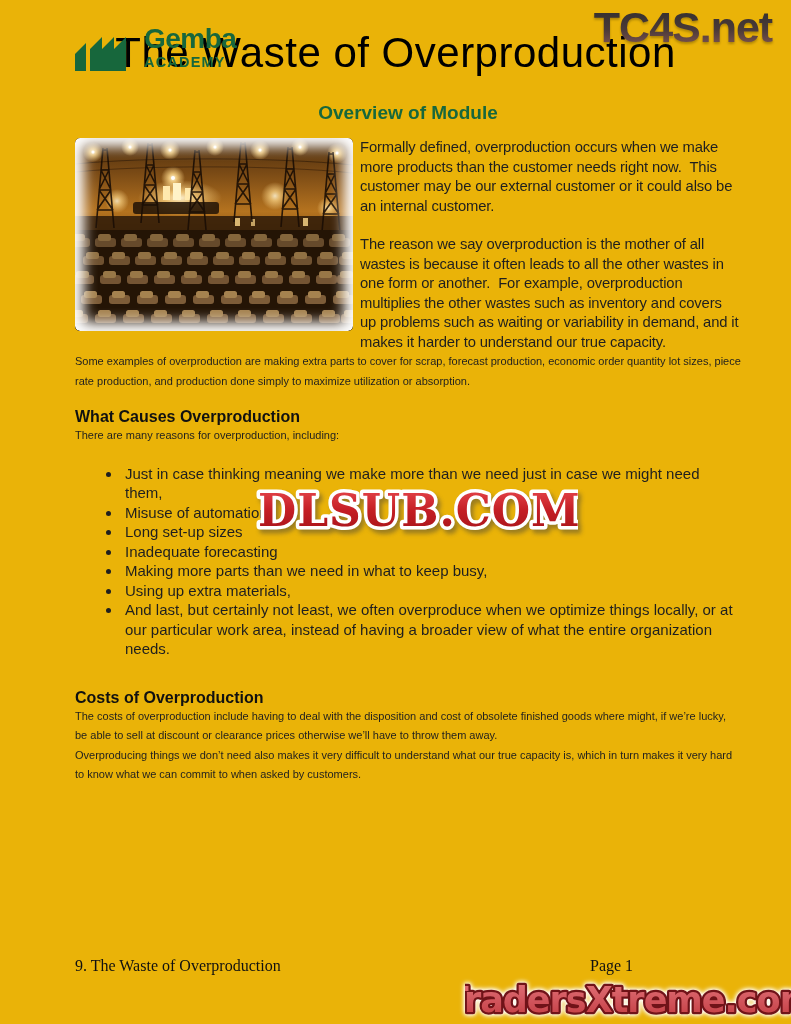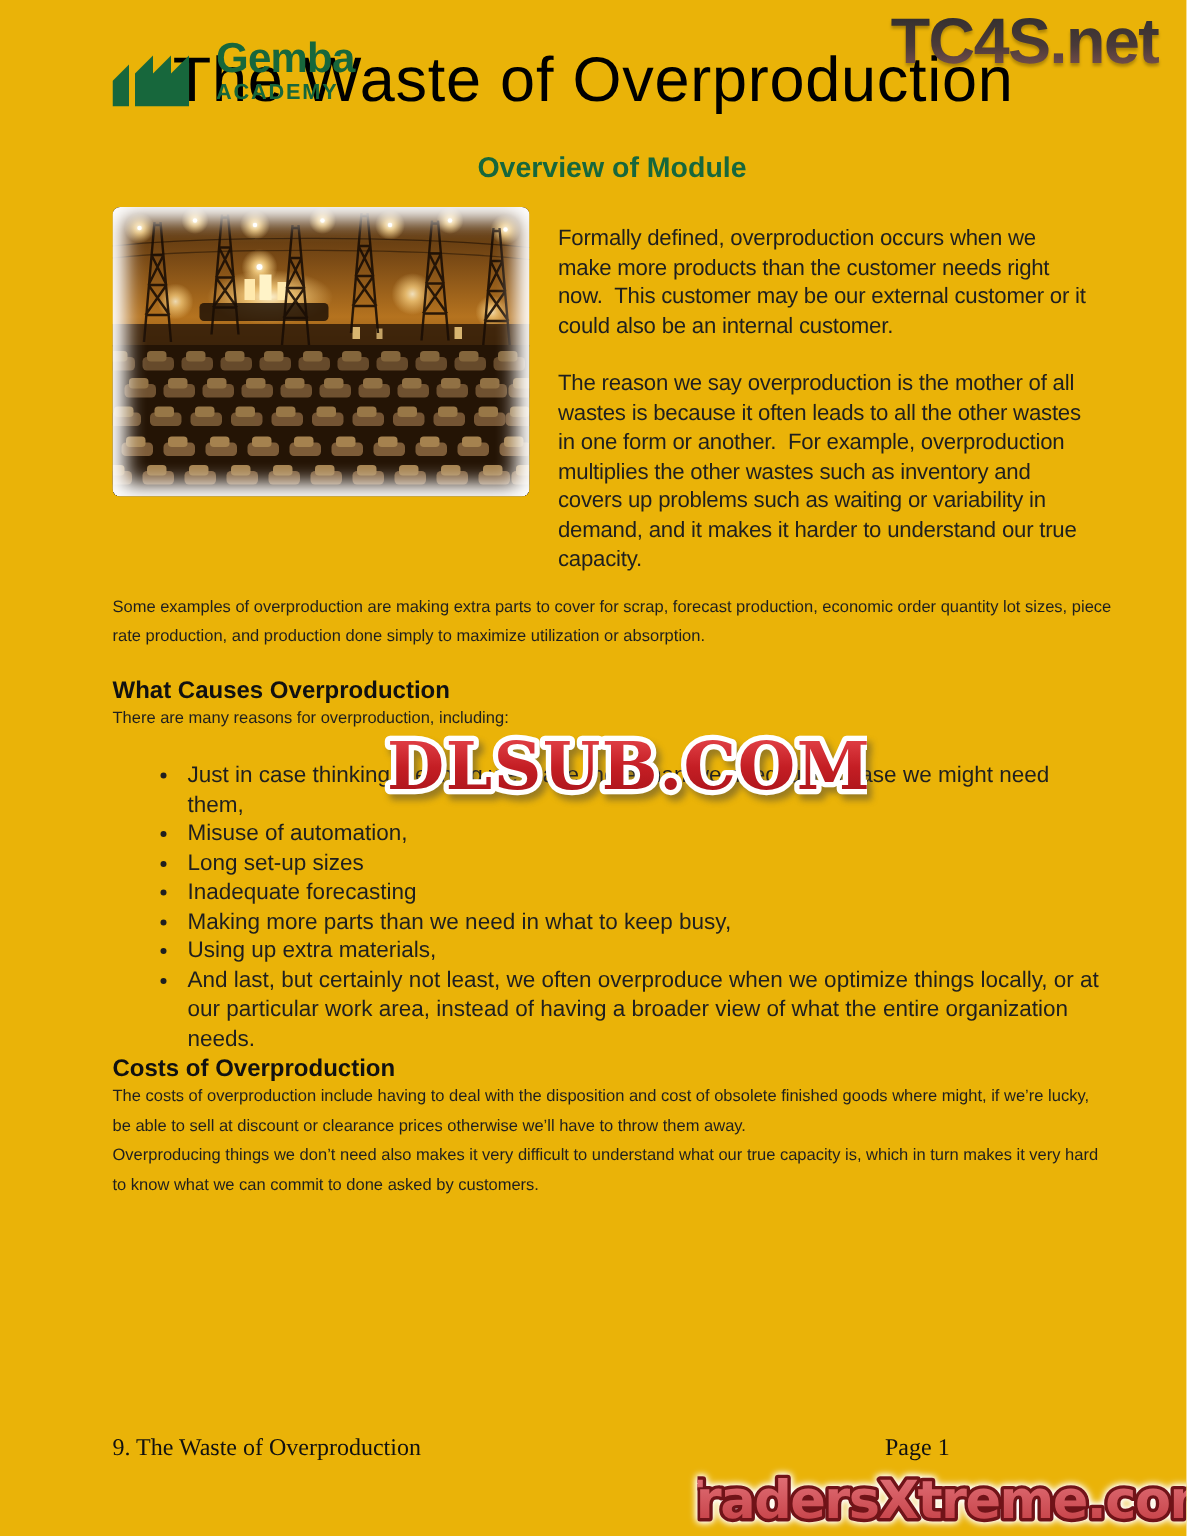--- a/index.html
+++ b/index.html
@@ -24,27 +24,27 @@
   .h-green{margin:24px 0 0 0;font-size:19px;font-weight:bold;color:#17673c;text-align:center;}
   .h-black{margin:17px 0 0 0;font-size:16px;font-weight:bold;color:#111;}
 
   p.body{margin:0;font-size:11px;line-height:19.5px;white-space:pre-wrap;}
   .mt-23{margin-top:23px;} .mt-17{margin-top:17px;} .mt-14{margin-top:14px;}
 
   .overview-row{display:flex;gap:7px;margin-top:14px;}
   .photo{position:relative;width:278px;height:193px;flex:0 0 auto;border-radius:5px;overflow:hidden;}
   .photo::after{content:"";position:absolute;inset:0;box-shadow:inset 0 0 13px 9px #fff;border-radius:5px;pointer-events:none;}
   .col-text{width:381px;font-size:14.8px;line-height:19.5px;letter-spacing:-0.15px;}
-  .col-text p{margin:12px;white-space:pre-wrap;}
+  .col-text p{margin:0;white-space:pre-wrap;}
   .col-text p + p{margin-top:19px;}
 
   ul.bullets{margin:18px 0 0 0;padding-left:47px;}
   ul.bullets li{font-size:15px;line-height:19.5px;padding-left:3px;}
 
-  .costs-h{margin-top:2px;}
+  .costs-h{margin-top:30px;}
 
   .footer-left{position:absolute;top:957px;left:75px;font-family:"Liberation Serif",serif;
                font-size:16px;color:#111;}
   .footer-page{position:absolute;top:957px;left:590px;font-family:"Liberation Serif",serif;
                font-size:16px;color:#111;}
 </style>
 </head>
 <body>
 
 <div class="page">
@@ -225,21 +225,21 @@
         <li>Misuse of automation,</li>
         <li>Long set-up sizes</li>
         <li>Inadequate forecasting</li>
         <li>Making more parts than we need in what to keep busy,</li>
         <li>Using up extra materials,</li>
         <li>And last, but certainly not least, we often overproduce when we optimize things locally, or at our particular work area, instead of having a broader view of what the entire organization needs.</li>
       </ul>
 
     <h3 class="h-black costs-h">Costs of Overproduction</h3>
     <p class="body mt-14">The costs of overproduction include having to deal with the disposition and cost of obsolete finished goods where might, if we’re lucky, be able to sell at discount or clearance prices otherwise we’ll have to throw them away.</p>
-    <p class="body mt-17">Overproducing things we don’t need also makes it very difficult to understand what our true capacity is, which in turn makes it very hard to know what we can commit to done asked by customers.</p>
+    <p class="body mt-17">Overproducing things we don’t need also makes it very difficult to understand what our true capacity is, which in turn makes it very hard to know what we can commit to when asked by customers.</p>
   </div>
 
   <div class="wm-dlsub">
     <svg width="330" height="62" viewBox="0 0 330 62">
       <defs>
         <linearGradient id="dlGrad" x1="0" y1="0" x2="0" y2="1">
           <stop offset="0" stop-color="#ea4b51"></stop>
           <stop offset="0.5" stop-color="#c41e24"></stop>
           <stop offset="1" stop-color="#a31218"></stop>
         </linearGradient>

